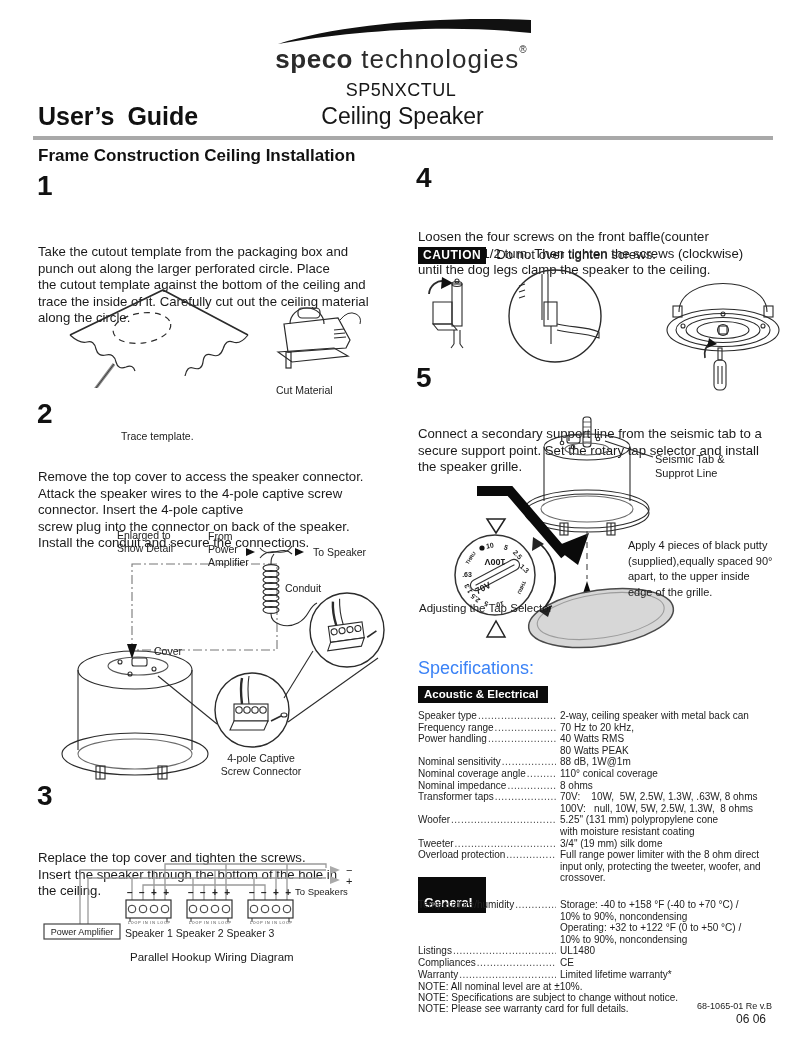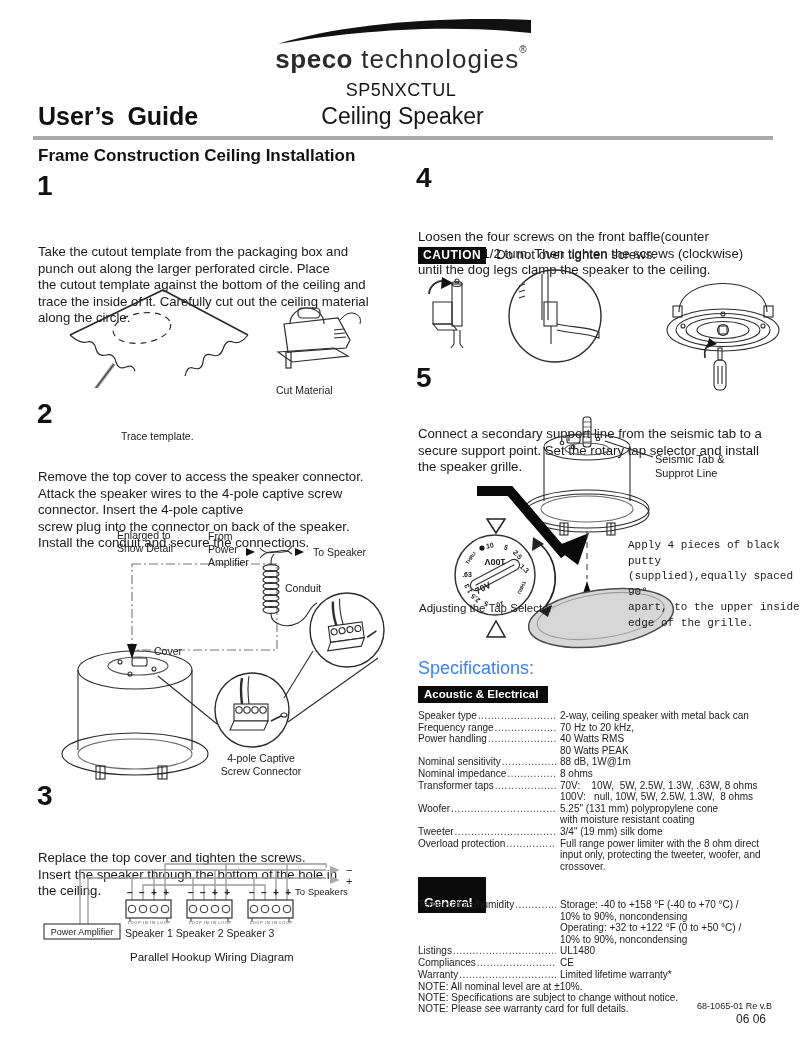--- a/index.html
+++ b/index.html
@@ -334,21 +334,21 @@
     <text x="60.7" y="187" transform="rotate(220 60.7 185)">2.5</text>
     <text x="53.3" y="178" transform="rotate(243 53.3 175.6)">1.3</text>
     <text x="52" y="164">.63</text>
     <text x="55.4" y="147" font-size="5" transform="rotate(305 55.4 144.8)">THRU</text>
     <text x="80" y="152" font-size="9" transform="rotate(180 80 149)">100V</text>
     <text x="68" y="178" font-size="9" transform="rotate(-28 68 175)">70V</text>
   </g>
 </svg>
 <div class="abs pre" style="left:655px;top:452px;font-size:11px;line-height:14px;color:#1a1a1a;">Seismic Tab &amp;
 Supprot Line</div>
-<div class="abs pre" style="left:628px;top:538px;font-size:11px;line-height:15.5px;color:#1a1a1a;font-family:Liberation Mono, monospace;">Apply 4 pieces of black putty
+<div class="abs pre" style="left:628px;top:538px;font-size:11px;line-height:15.5px;color:#1a1a1a;">Apply 4 pieces of black putty
 (supplied),equally spaced 90°
 apart, to the upper inside
 edge of the grille.</div>
 <div class="abs" style="left:419px;top:602px;font-size:11.5px;color:#1a1a1a;">Adjusting the Tap Selector</div>
 
 <div class="abs" style="left:418px;top:658px;font-size:18px;color:#3b82f6;">Specifications:</div>
 <div class="abs badge" style="left:418px;top:686px;font-size:11.5px;padding:2px 10px 3px 6px;">Acoustic &amp; Electrical</div>
 
 <div class="abs" style="left:418px;top:710px;width:378px;">
   <div class="spec-row">
@@ -360,20 +360,24 @@
       <span class="spec-value">70 Hz to 20 kHz,</span>
     </div>
   <div class="spec-row">
       <span class="spec-label">Power handling</span>
       <span class="spec-value">40 Watts RMS
 80 Watts PEAK</span>
     </div>
   <div class="spec-row">
       <span class="spec-label">Nominal sensitivity</span>
       <span class="spec-value">88 dB, 1W@1m</span>
+    </div>
+  <div class="spec-row">
+      <span class="spec-label">Nominal coverage angle</span>
+      <span class="spec-value">110° conical coverage</span>
     </div>
   <div class="spec-row">
       <span class="spec-label">Nominal impedance</span>
       <span class="spec-value">8 ohms</span>
     </div>
   <div class="spec-row">
       <span class="spec-label">Transformer taps</span>
       <span class="spec-value">70V:    10W,  5W, 2.5W, 1.3W, .63W, 8 ohms
 100V:   null, 10W, 5W, 2.5W, 1.3W,  8 ohms</span>
     </div>

